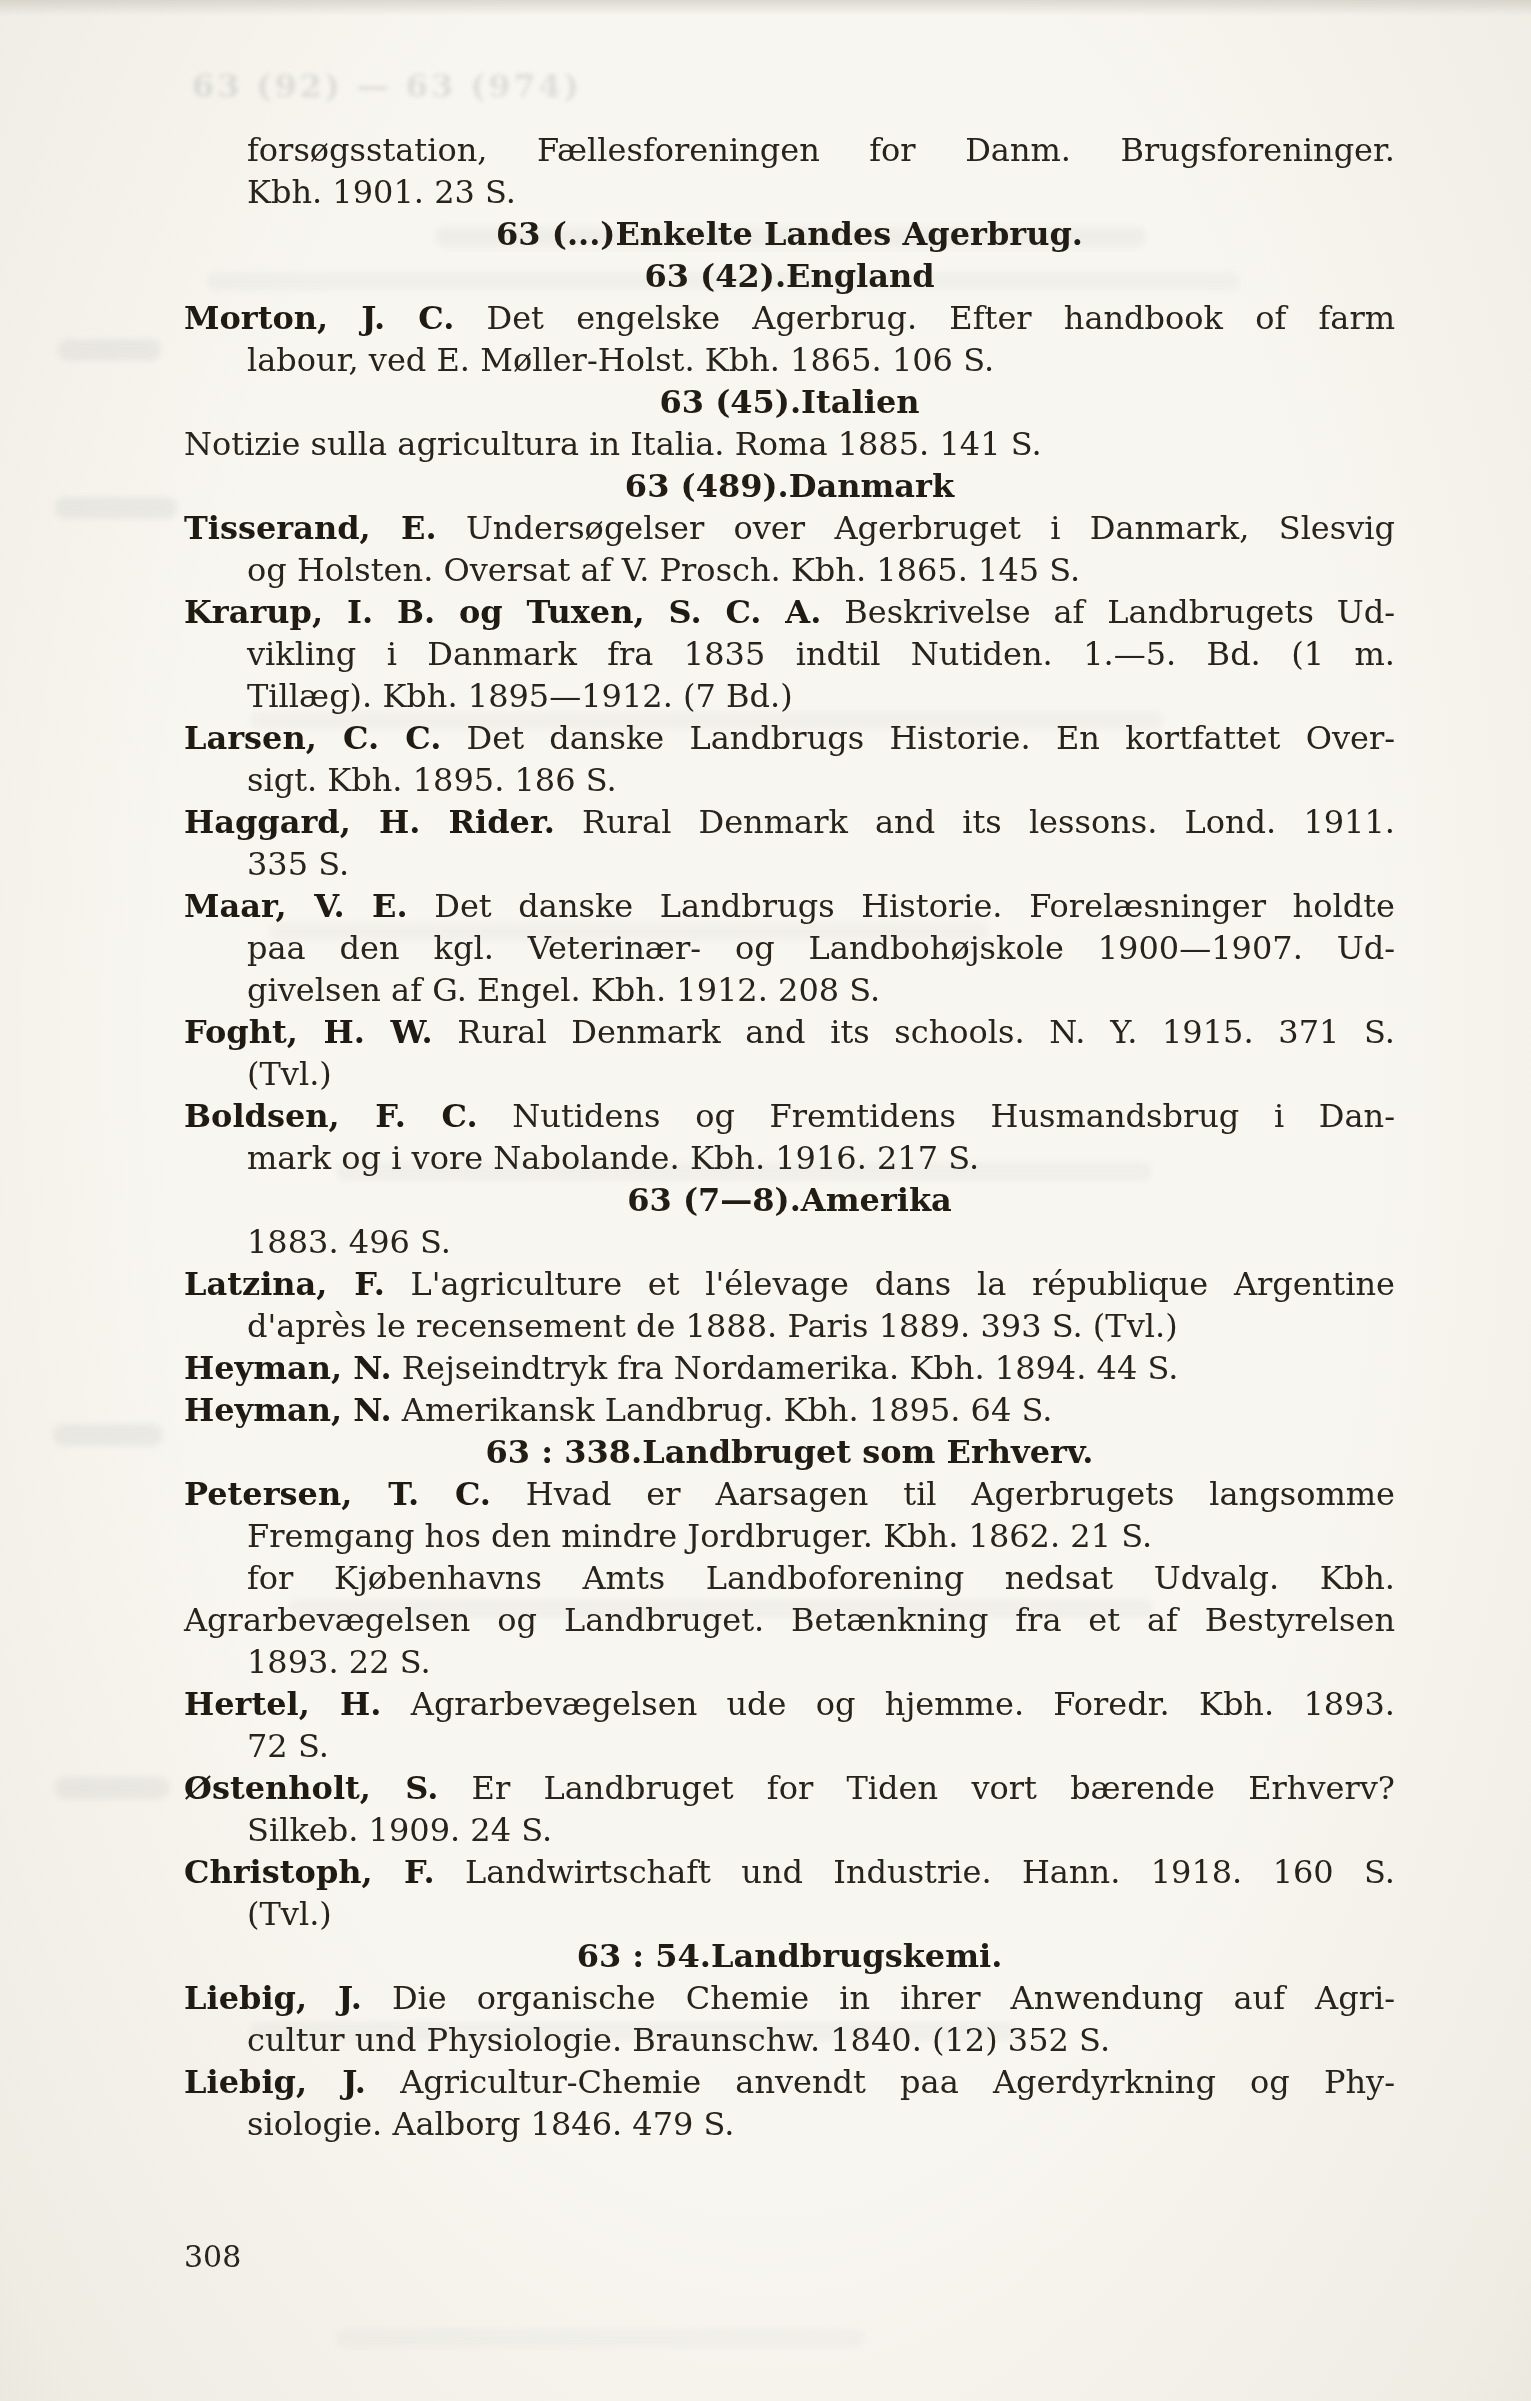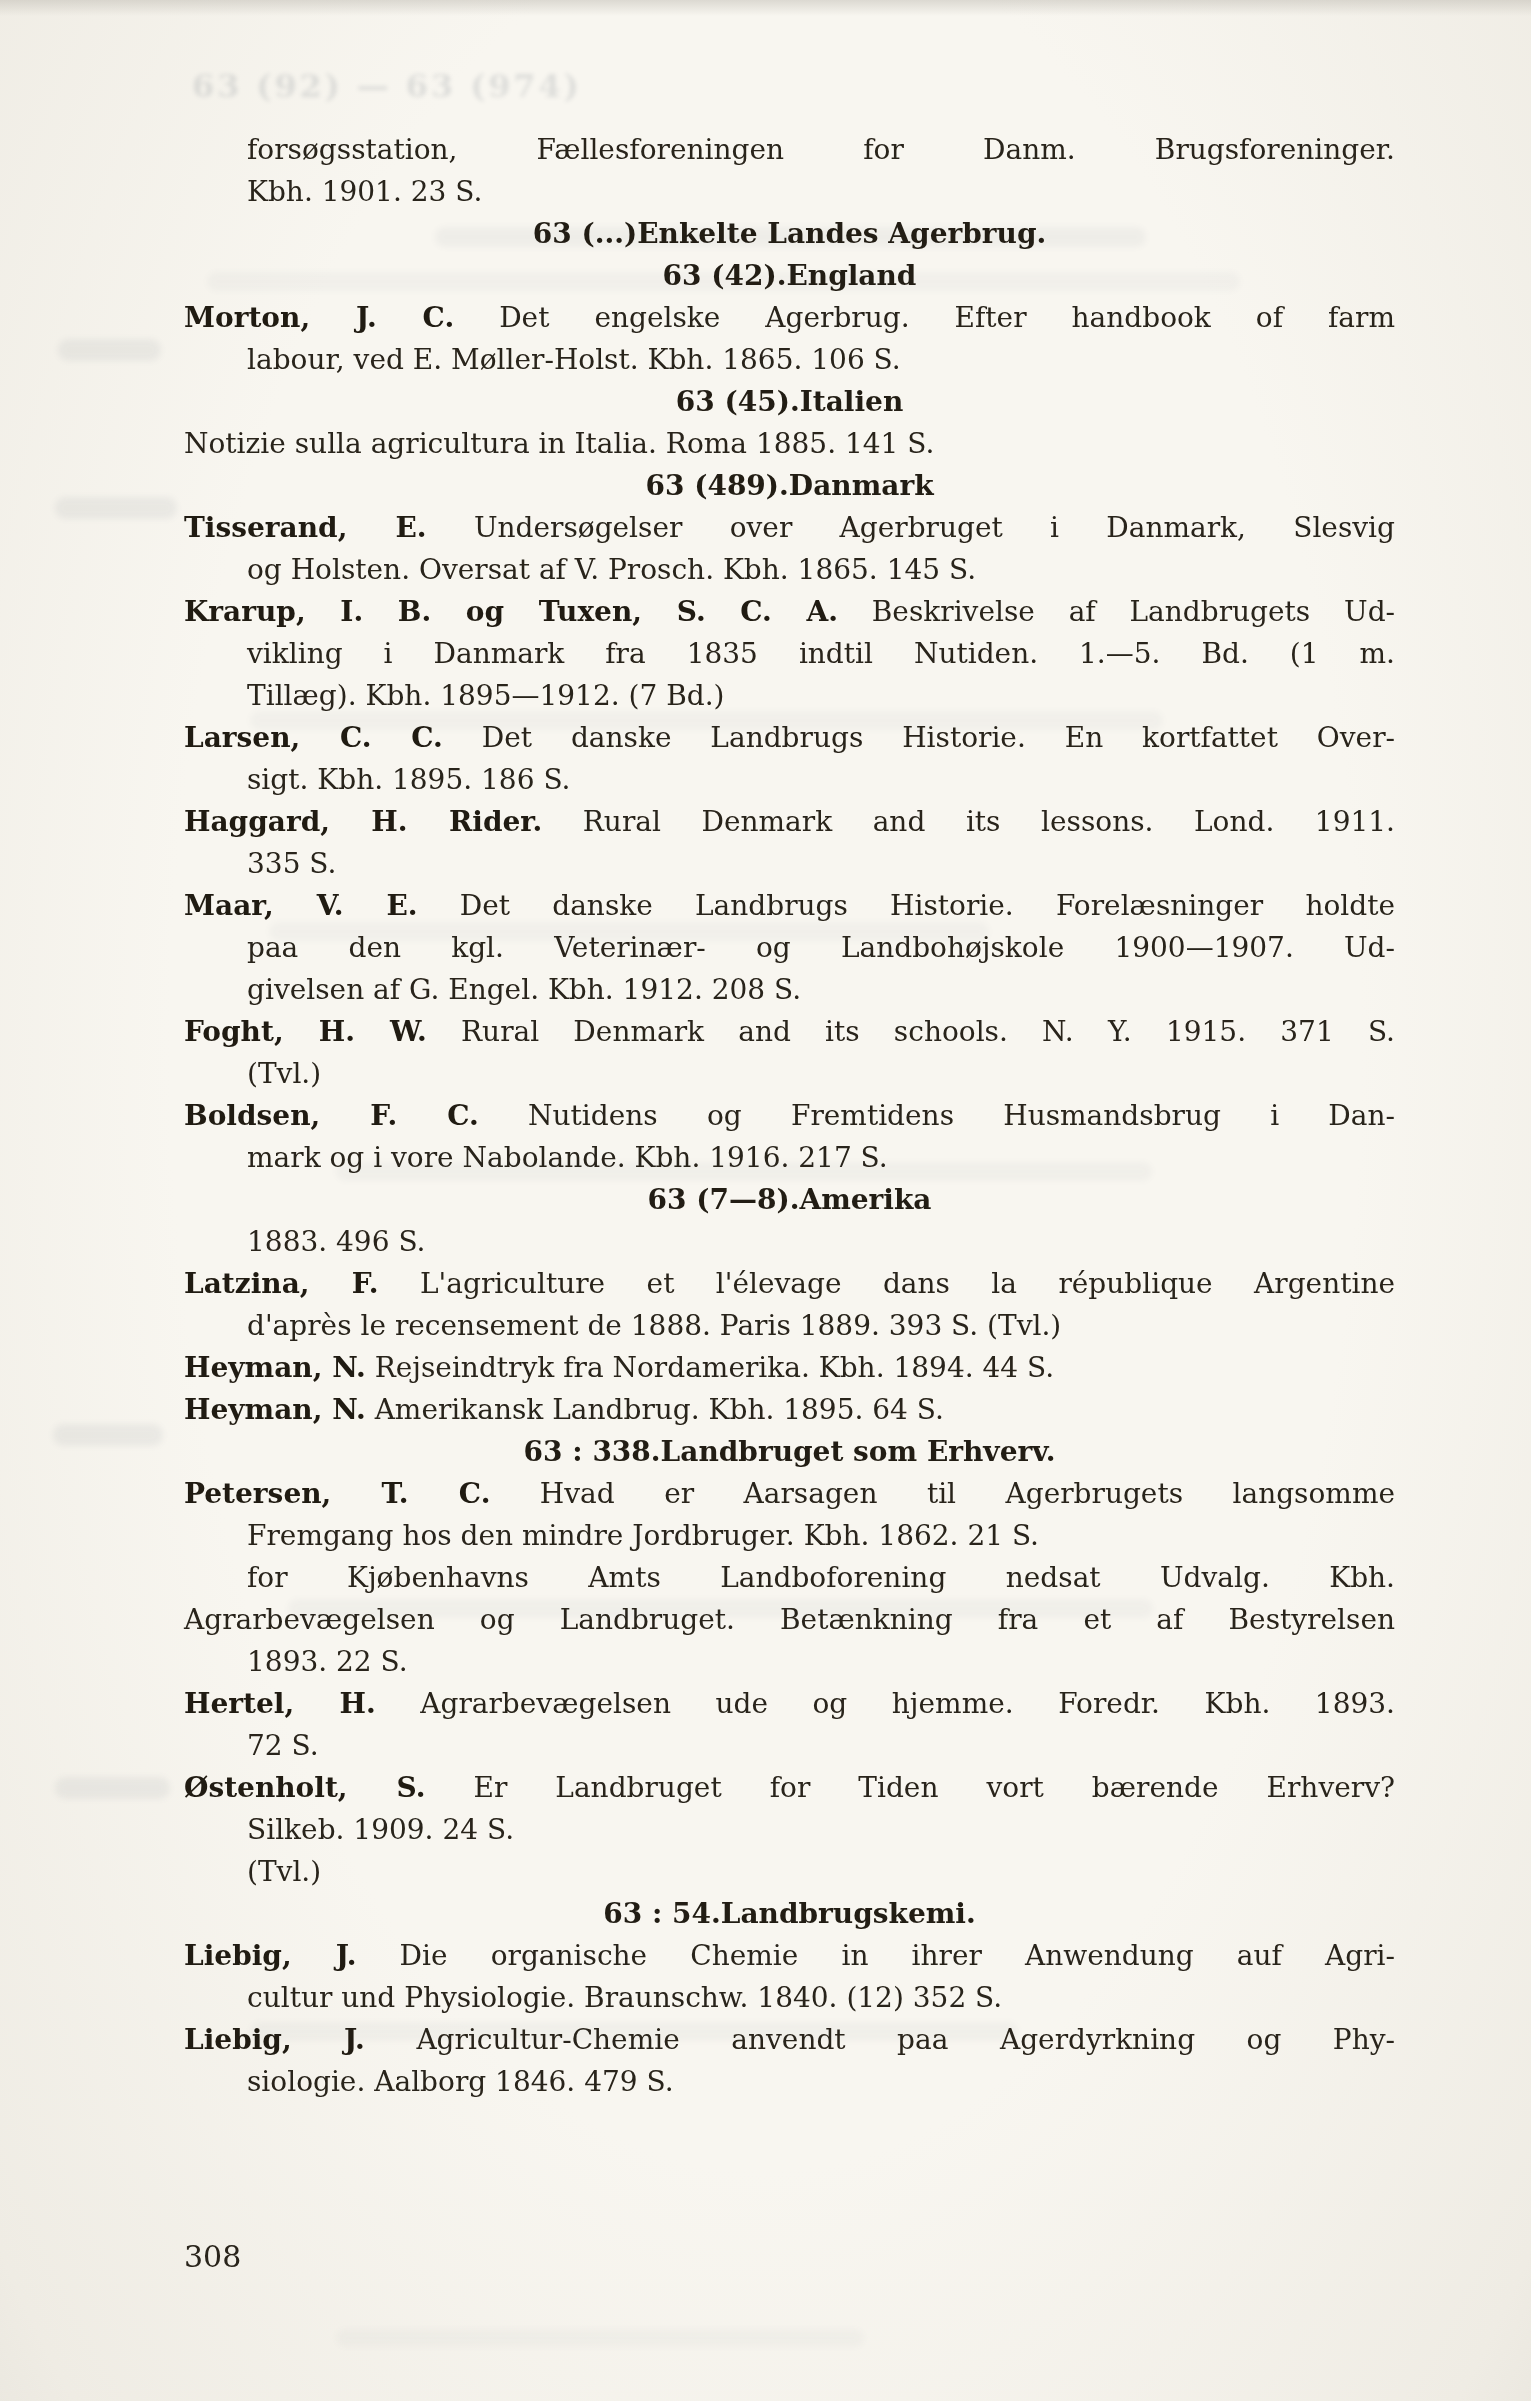--- a/index.html
+++ b/index.html
@@ -43,21 +43,21 @@
     color: #5f6974;
     opacity: 0.17;
     filter: blur(1.9px);
     letter-spacing: 2.9px;
   }
   .text-block {
     position: absolute;
     left: 184px;
     top: 129px;
     width: 1211px;
-    font-size: 28px;
+    font-size: 32px;
     line-height: 42px;
     color: #29241b;
   }
   .line { min-height: 42px; }
   .line.body.indent { padding-left: 63px; }
   .line.body.full {
     text-align: justify;
     text-align-last: justify;
   }
   .line.heading {
@@ -150,20 +150,21 @@
     </div>
     <div class="line body full"><b>Petersen, T. C.</b> <span>Hvad er Aarsagen til Agerbrugets langsomme</span></div>
     <div class="line body indent"><span>Fremgang hos den mindre Jordbruger. Kbh. 1862. 21 S.</span></div>
     <div class="line body indent full"><span>for Kjøbenhavns Amts Landboforening nedsat Udvalg. Kbh.</span></div>
     <div class="line body full"><span>Agrarbevægelsen og Landbruget. Betænkning fra et af Bestyrelsen</span></div>
     <div class="line body indent"><span>1893. 22 S.</span></div>
     <div class="line body full"><b>Hertel, H.</b> <span>Agrarbevægelsen ude og hjemme. Foredr. Kbh. 1893.</span></div>
     <div class="line body indent"><span>72 S.</span></div>
     <div class="line body full"><b>Østenholt, S.</b> <span>Er Landbruget for Tiden vort bærende Erhverv?</span></div>
     <div class="line body indent"><span>Silkeb. 1909. 24 S.</span></div>
+    <div class="line body full"><b>Christoph, F.</b> <span>Landwirtschaft und Industrie. Hann. 1918. 160 S.</span></div>
     <div class="line body indent"><span>(Tvl.)</span></div>
     <div class="line heading">
       <span class="code">63 : 54.</span>
       <span class="geo">Landbrugskemi.</span>
     </div>
     <div class="line body full"><b>Liebig, J.</b> <span>Die organische Chemie in ihrer Anwendung auf Agri-</span></div>
     <div class="line body indent"><span>cultur und Physiologie. Braunschw. 1840. (12) 352 S.</span></div>
     <div class="line body full"><b>Liebig, J.</b> <span>Agricultur-Chemie anvendt paa Agerdyrkning og Phy-</span></div>
     <div class="line body indent"><span>siologie. Aalborg 1846.  479 S.</span></div>
   </div>

